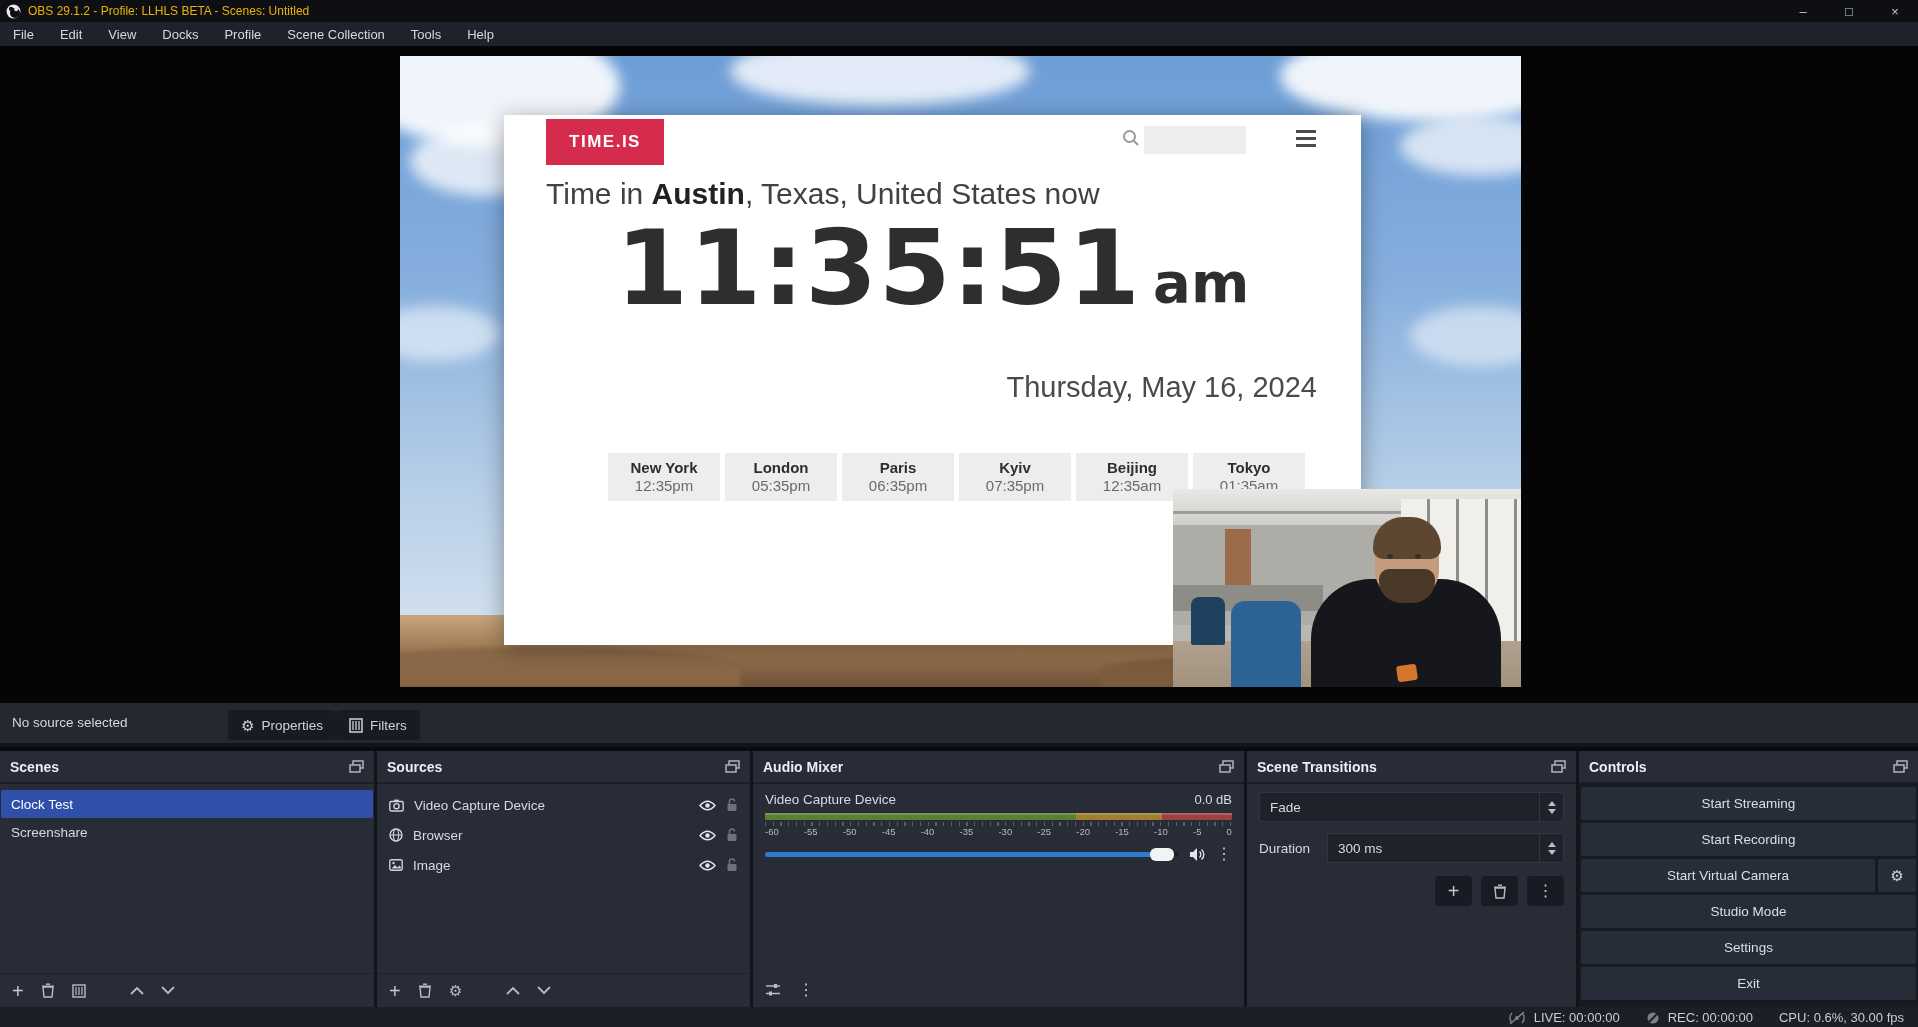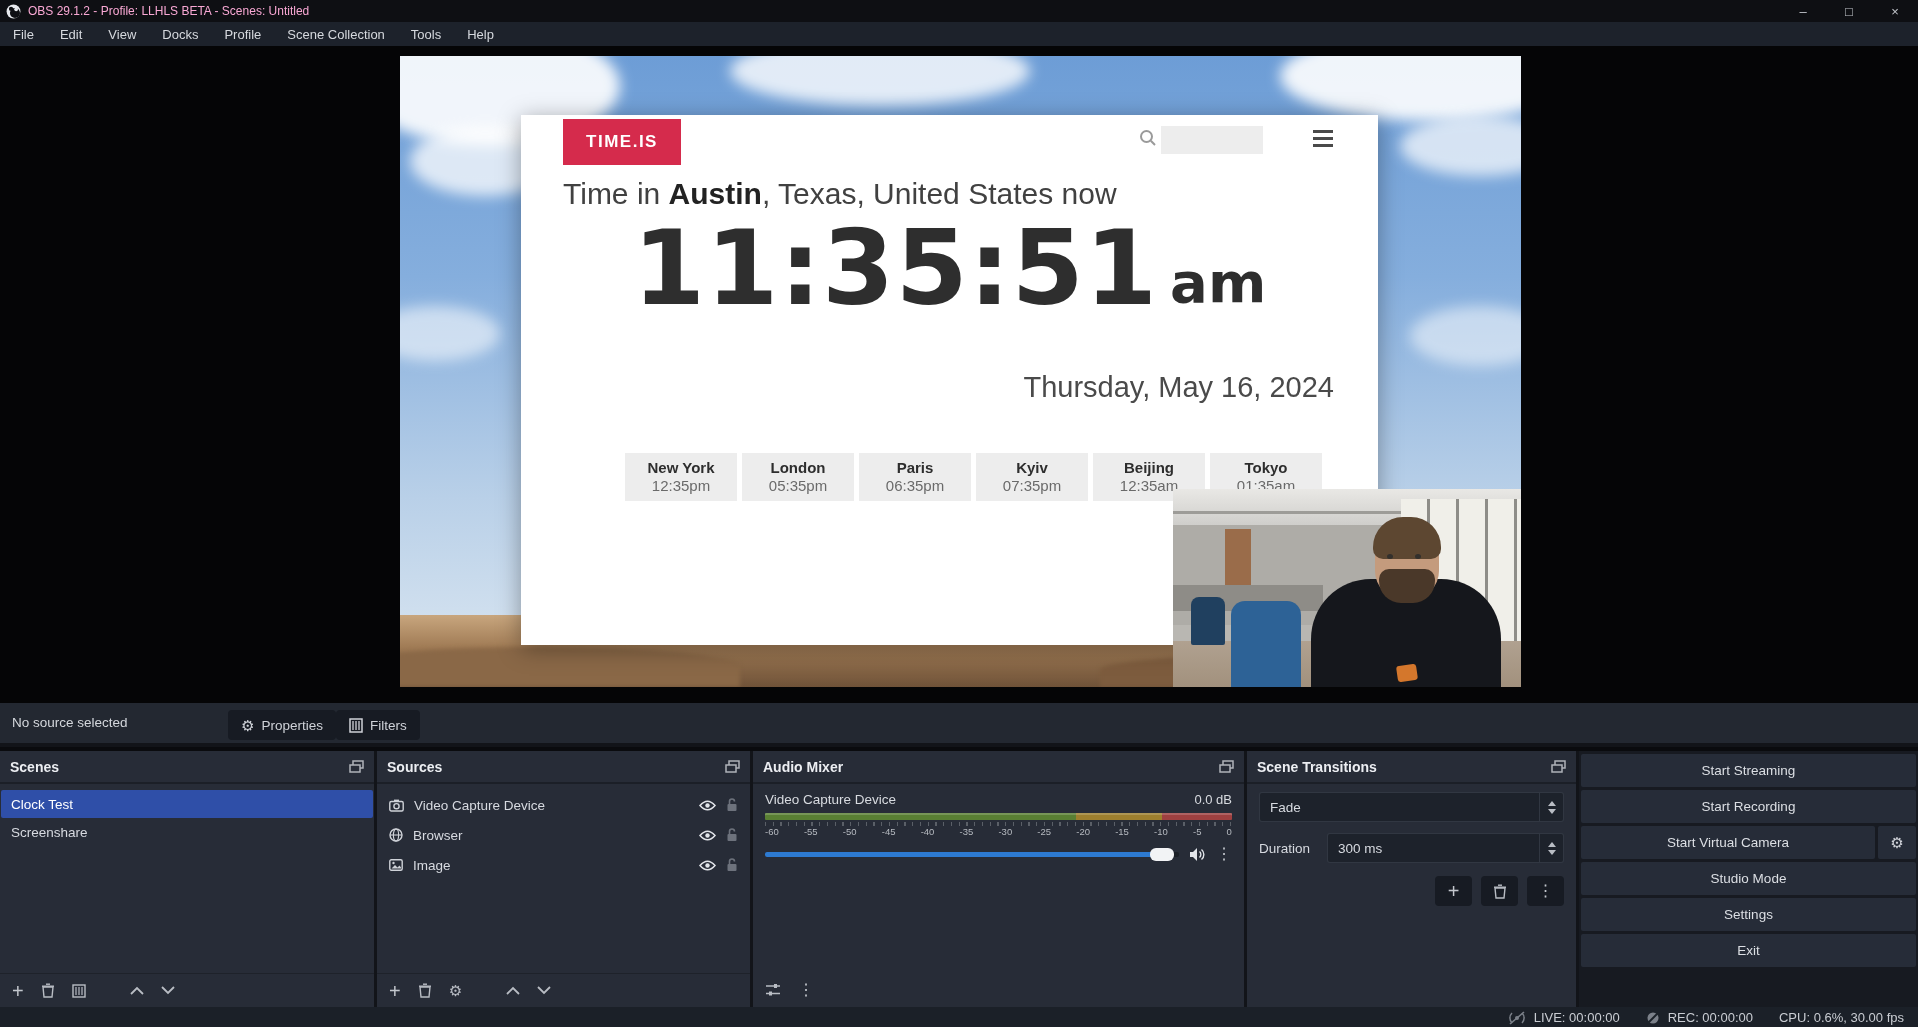--- a/index.html
+++ b/index.html
@@ -3,21 +3,21 @@
 <meta charset="utf-8">
 <style>
   * { margin:0; padding:0; box-sizing:border-box; }
   html,body { width:1918px; height:1027px; overflow:hidden; }
   body { font-family:"Liberation Sans",sans-serif; background:#0a0b0e; color:#dfe2e7; position:relative; }
   svg { display:block; }
 
   
   .titlebar { position:absolute; top:0; left:0; right:0; height:22px; background:#0e0f13; display:flex; align-items:center; padding-left:6px; }
   .obs-logo { width:15px; height:15px; margin-right:7px; }
-  .title-text { font-size:12px; color:#f9a8d4; }
+  .title-text { font-size:12px; color:#eab308; }
   .win-btns { margin-left:auto; display:flex; height:22px; }
   .win-btn { width:46px; height:22px; display:flex; align-items:center; justify-content:center; font-size:13px; color:#c3c6cc; }
 
   
   .menubar { position:absolute; top:22px; left:0; right:0; height:24px; background:#1d222b; display:flex; align-items:center; font-size:13px; }
   .menu-item { padding:0 13px; height:24px; display:flex; align-items:center; color:#d6d9de; }
 
   
   .preview { position:absolute; top:46px; left:0; right:0; height:657px; background:#050506; }
   .canvas { position:absolute; left:400px; top:10px; width:1121px; height:631px; overflow:hidden; background:linear-gradient(180deg,#6d9dd6 0%,#85aedd 35%,#b9d0e8 70%,#dde8f2 100%); }
@@ -28,21 +28,21 @@
   .c4 { left:880px; top:-25px; width:300px; height:90px; }
   .c5 { left:1000px; top:60px; width:160px; height:60px; opacity:.7; }
   .c6 { left:-30px; top:250px; width:130px; height:55px; opacity:.55; }
   .c7 { left:1010px; top:250px; width:140px; height:60px; opacity:.5; }
   .desert { position:absolute; left:0; right:0; bottom:0; height:72px; background:linear-gradient(180deg,#c8a67e 0%,#a07b55 45%,#6f5238 100%); }
   .dune { position:absolute; background:#8a6847; border-radius:50% 50% 0 0; filter:blur(2px); }
   .d1 { left:-60px; bottom:0; width:400px; height:40px; }
   .d2 { left:700px; bottom:0; width:520px; height:34px; background:#7d5c3e; }
 
   
-  .page-card { position:absolute; left:121px; top:59px; width:857px; height:530px; background:#ffffff; box-shadow:0 4px 22px rgba(0,0,0,.35); color:#3c3c3c; }
+  .page-card { position:absolute; left:104px; top:59px; width:857px; height:530px; background:#ffffff; box-shadow:0 4px 22px rgba(0,0,0,.35); color:#3c3c3c; }
   .ti-logo { position:absolute; left:42px; top:4px; width:118px; height:46px; background:#d52b4c; color:#fff; display:flex; align-items:center; justify-content:center; font-size:17px; font-weight:bold; letter-spacing:1.5px; }
   .ti-search-icon { position:absolute; left:618px; top:14px; }
   .ti-search-input { position:absolute; left:640px; top:11px; width:102px; height:28px; background:#ededed; border:none; padding:0 8px; font-size:13px; }
   .ti-burger { position:absolute; left:792px; top:15px; width:20px; }
   .ti-burger div { height:3px; background:#4a4a4a; margin-bottom:4px; }
   .ti-heading { position:absolute; left:42px; top:62px; font-size:30px; color:#414141; white-space:nowrap; }
   .ti-heading b { font-weight:800; color:#222; }
   .ti-clock-row { position:absolute; left:0; top:96px; width:100%; display:flex; justify-content:center; align-items:flex-end; }
   .ti-time { font-family:"DejaVu Sans",sans-serif; font-size:104px; font-weight:bold; color:#2e2e2e; letter-spacing:1px; line-height:1.1; }
   .ti-meridiem { font-family:"DejaVu Sans",sans-serif; font-size:56px; font-weight:bold; color:#2e2e2e; margin-left:12px; padding-bottom:10px; }
@@ -504,20 +504,27 @@
           </div>
           <div class="sq-btn">
               <span class="kebab-glyph">⋮</span>
             </div>
         </div>
       </div>
     </div>
   </div>
 
   <div class="panel p-controls">
+    <div class="panel-header">
+      <span>Controls</span>
+      <svg class="popout" width="15" height="13" viewBox="0 0 15 13">
+        <rect x="4" y="1" width="10" height="7" fill="none" stroke="#c7cad0" stroke-width="1.5"></rect>
+        <rect x="1" y="5" width="10" height="7" fill="#272c37" stroke="#c7cad0" stroke-width="1.5"></rect>
+      </svg>
+    </div>
     <div class="controls-body">
       <div class="ctl-row">
           <div class="ctl-btn">Start Streaming</div>
         </div>
       <div class="ctl-row">
           <div class="ctl-btn">Start Recording</div>
         </div>
       <div class="ctl-row">
         <div class="ctl-btn">Start Virtual Camera</div>
         <div class="ctl-btn ctl-gear">

